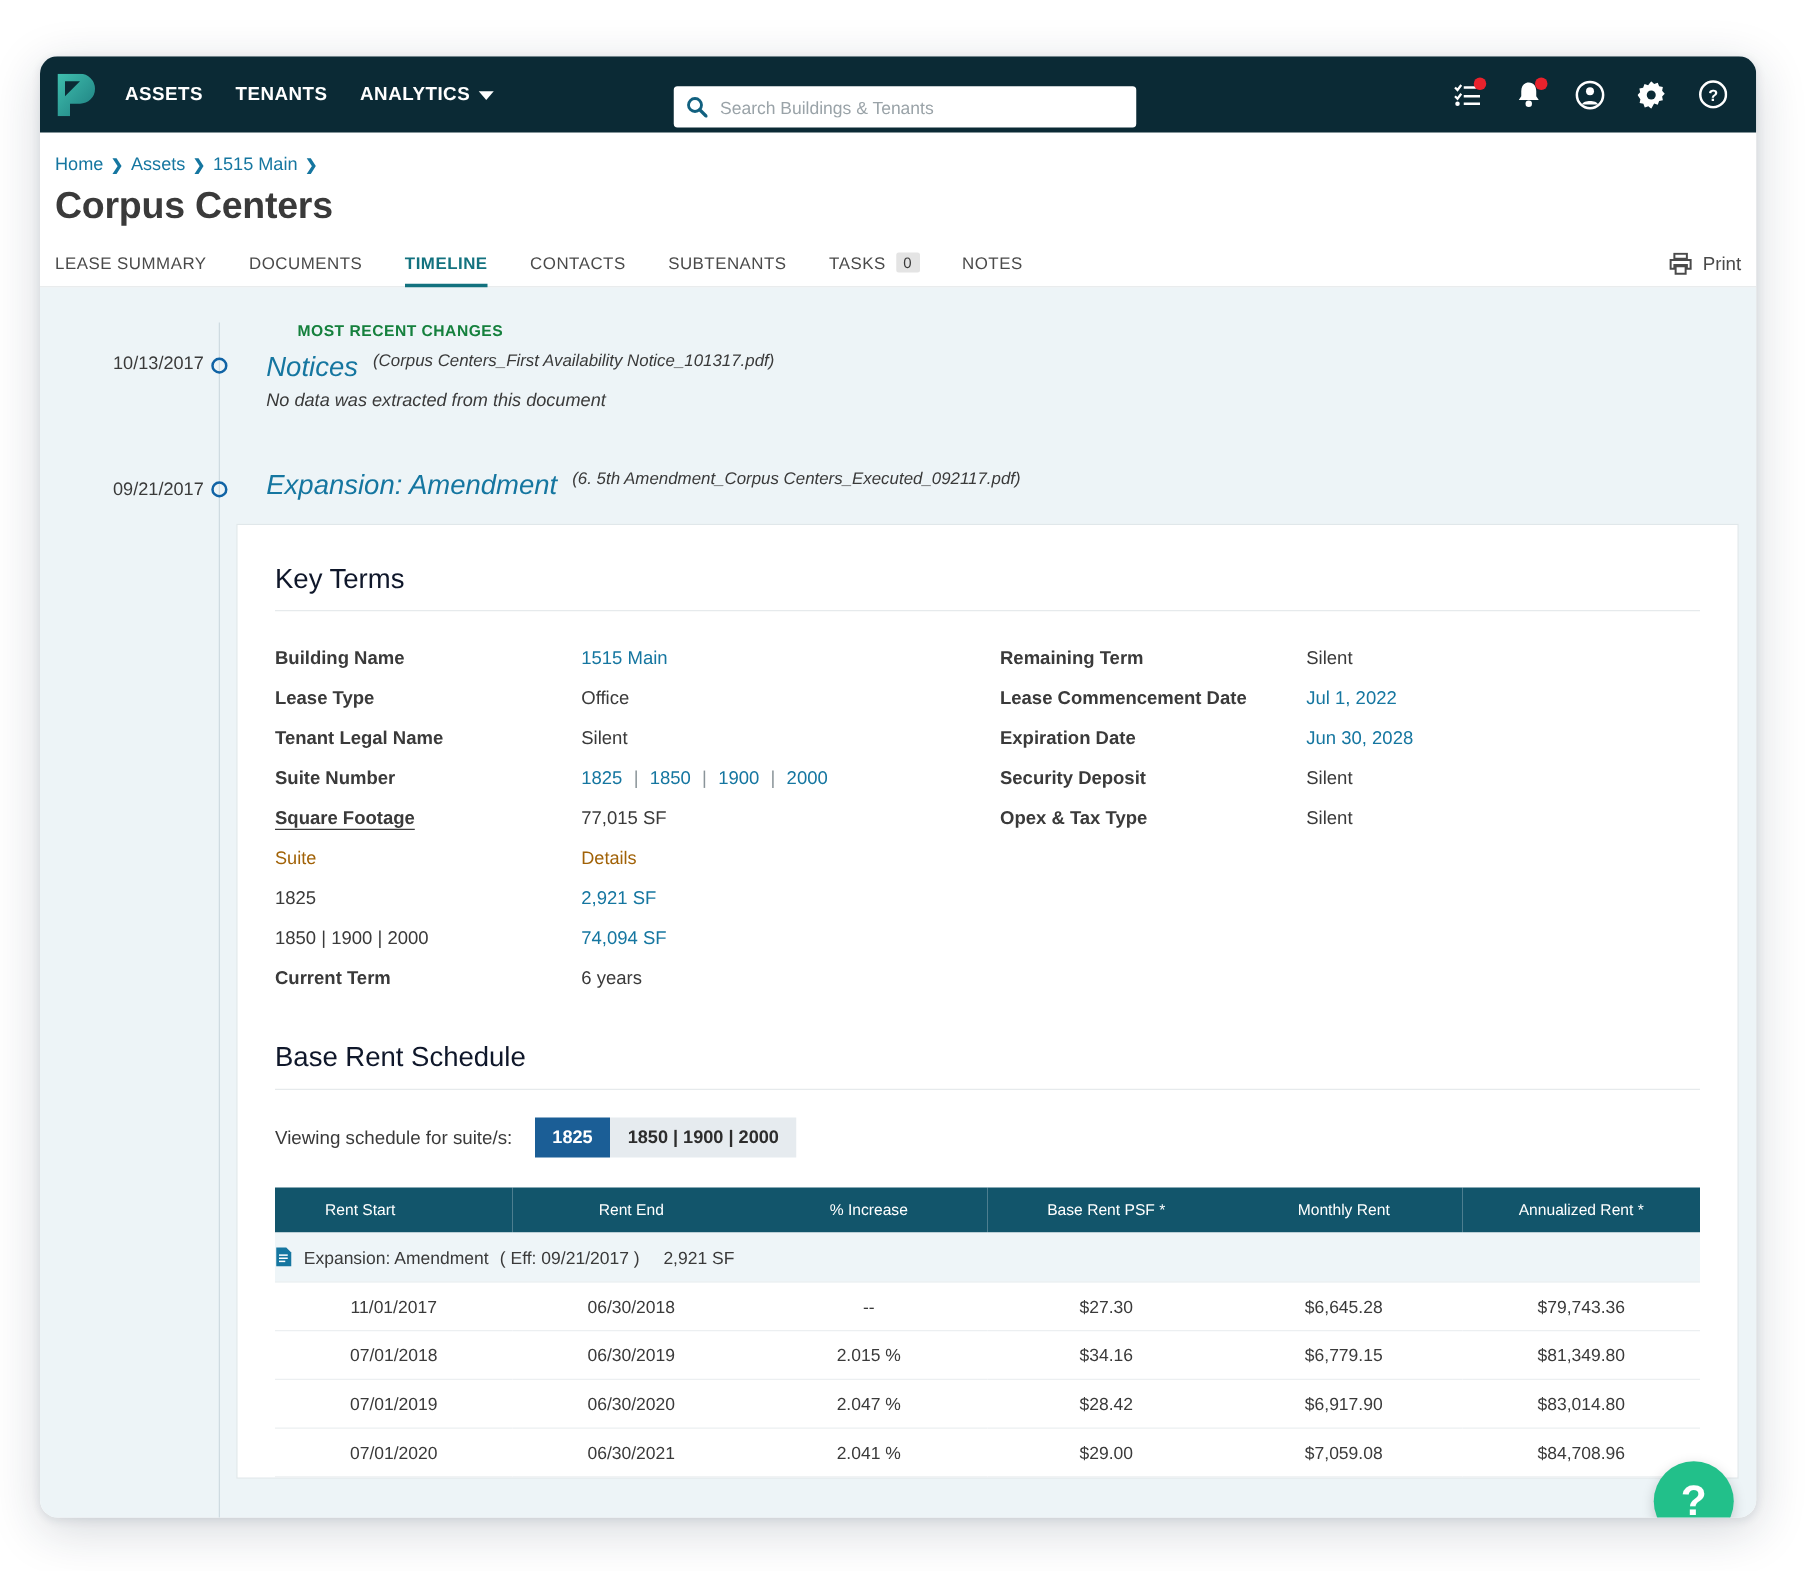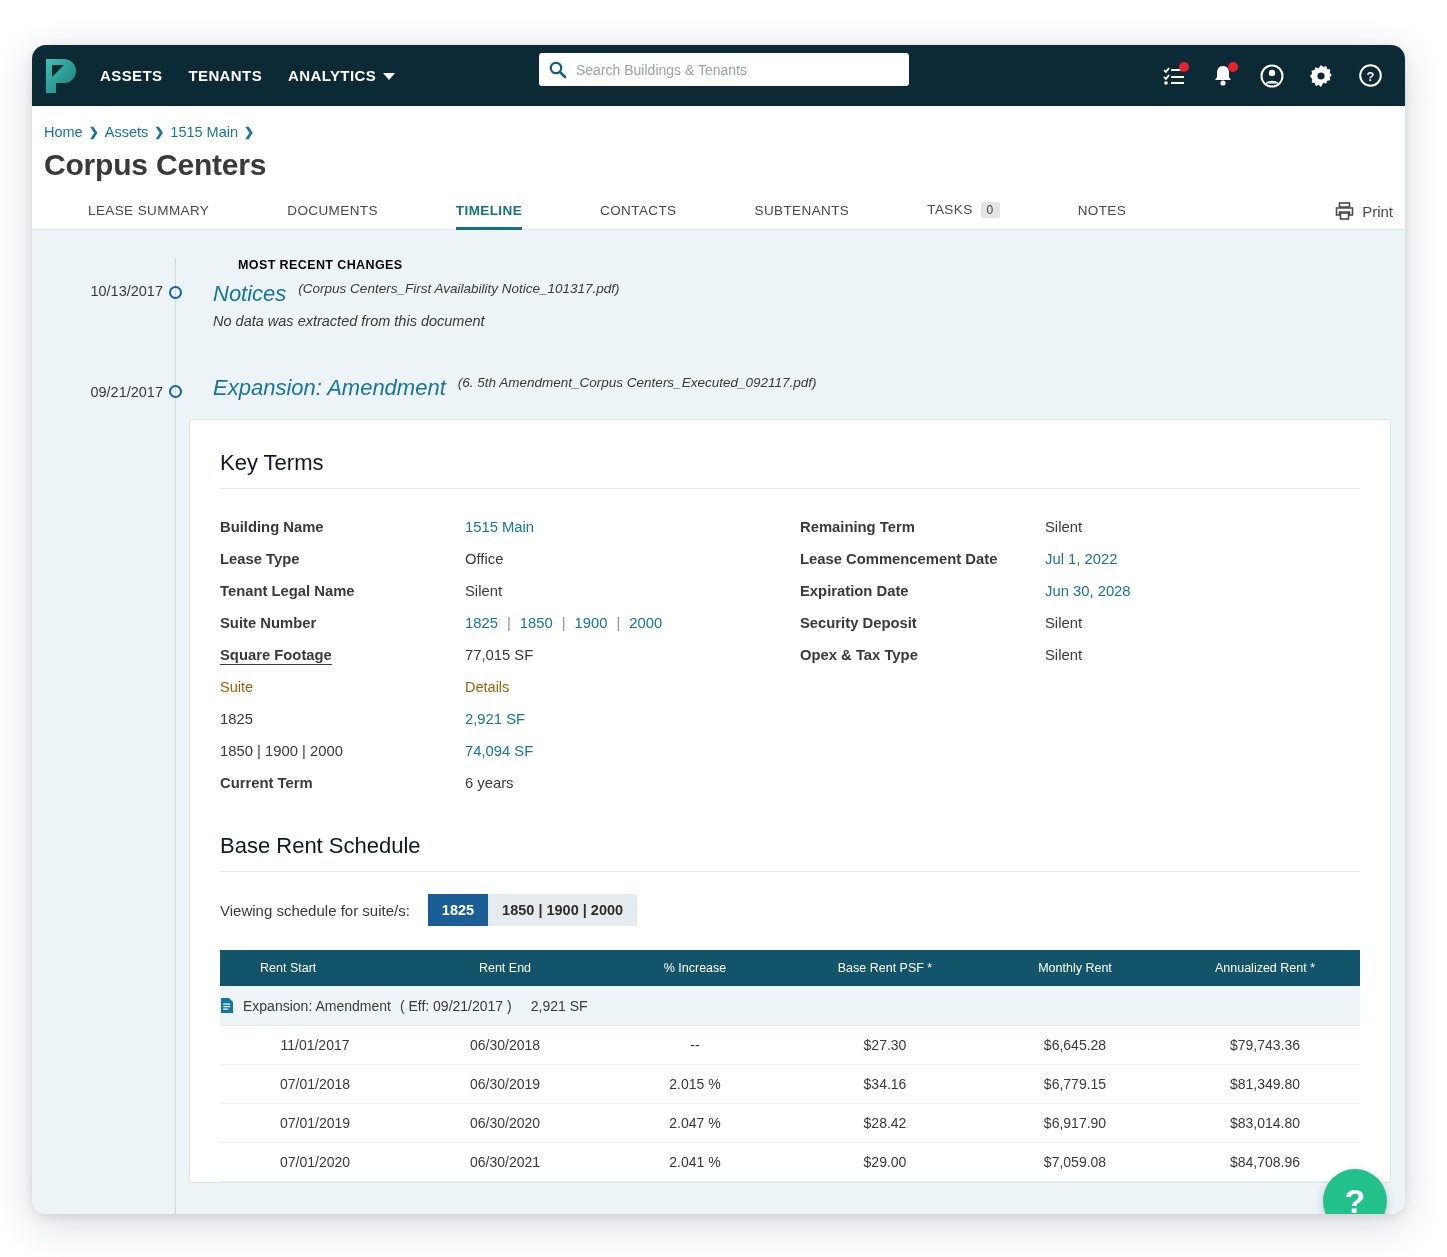--- a/index.html
+++ b/index.html
@@ -46,21 +46,21 @@
   }
   .caret-down {
     width: 0; height: 0;
     border-left: 6px solid transparent;
     border-right: 6px solid transparent;
     border-top: 7px solid #ffffff;
     margin-top: 2px;
   }
   .search-wrap {
     position: absolute;
-    left: 507px; top: 8px;
+    left: 507px; top: 24px;
     width: 370px; height: 33px;
     background: #ffffff;
     border-radius: 3px;
     display: flex; align-items: center;
     padding: 0 10px;
   }
   .search-input {
     border: none; outline: none;
     flex: 1;
     font-size: 14px;
@@ -114,21 +114,21 @@
     position: relative;
   }
   .tab {
     font-size: 13.5px;
     letter-spacing: 0.4px;
     color: #4a4a4a;
     padding: 0 0 11px 0;
     margin-right: 34px;
     cursor: pointer;
     position: relative;
-    display: flex; align-items: flex-start; gap: 8px; margin-left: 44px;
+    display: flex; align-items: center; gap: 8px;
   }
   .tab.active { color: #13727f; font-weight: bold; }
   .tab.active:after {
     content: "";
     position: absolute;
     left: 0; right: 0; bottom: -1px;
     height: 3px; background: #13727f;
   }
   .tab-count {
     background: #e4e4e4;
@@ -199,21 +199,21 @@
     width: 13px; height: 13px;
     border-radius: 50%;
     border: 2px solid #1063a5;
     background: transparent;
   }
   .tl-body { margin-left: 26px; flex: 1; }
   .most-recent {
     font-size: 12.5px;
     font-weight: bold;
     letter-spacing: 0.4px;
-    color: #000000;
+    color: #15803d;
     margin-left: 24px;
     margin-bottom: 9px;
     padding-left: 25px;
   }
   .entry-title-row {
     display: flex; align-items: flex-start; gap: 12px;
     margin-left: 24px;
     font-style: italic;
   }
   .entry-title {

